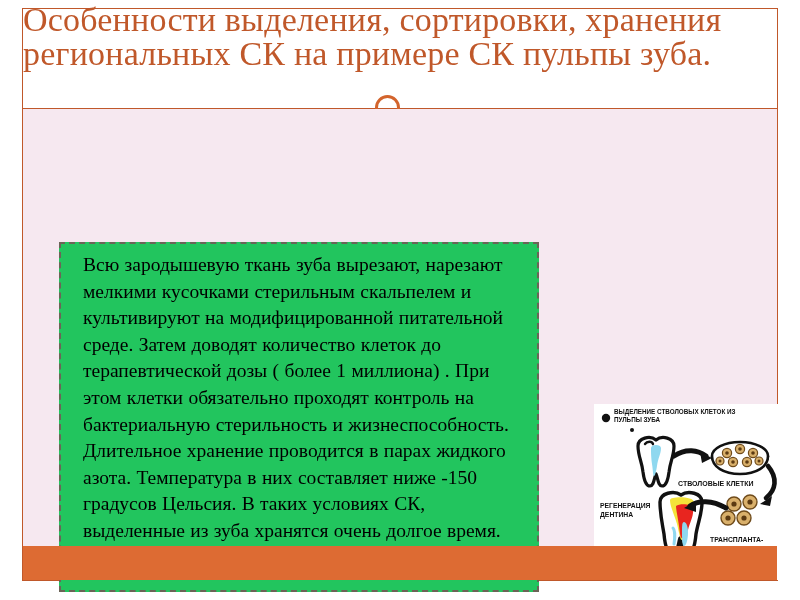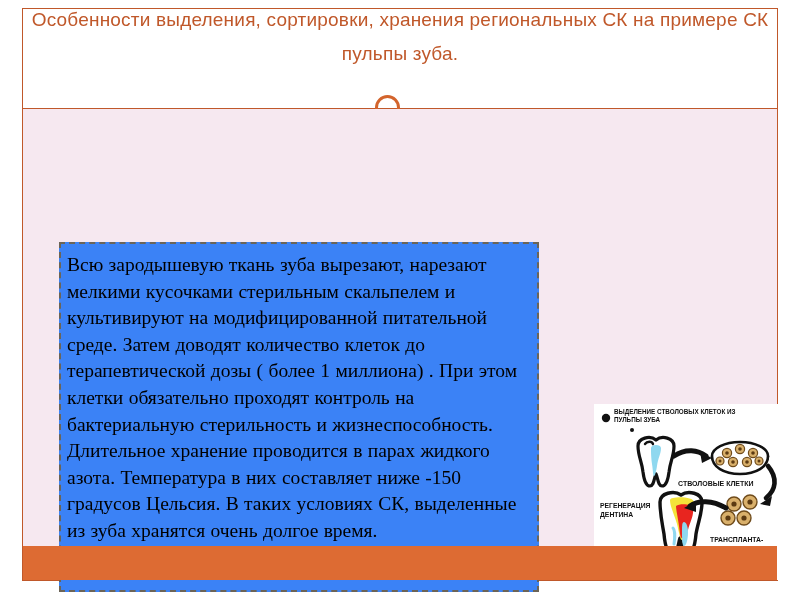--- a/index.html
+++ b/index.html
@@ -40,24 +40,24 @@
     width: 754px;
     height: 100px;
     background: #ffffff;
     box-sizing: border-box;
   }
   #title-text {
     position: absolute;
     left: 0;
     top: -6px;
     width: 754px;
-    text-align: center;
+    text-align: left;
     color: #c0582a;
-    font-family: Liberation Sans, sans-serif;
-    font-size: 19px;
+    font-family: Liberation Serif, serif;
+    font-size: 34px;
     line-height: 34px;
     letter-spacing: 0.2px;
     white-space: pre-line;
   }
   
   #title-divider {
     position: absolute;
     left: 23px;
     top: 108px;
     width: 754px;
@@ -98,24 +98,24 @@
     background: #dd6b33;
   }
 
   
   #text-box {
     position: absolute;
     left: 36px;
     top: 133px;
     width: 480px;
     height: 350px;
-    background: #3b82f6;
+    background: #22c55e;
     border: 2px dashed #6b6457;
     box-sizing: border-box;
-    padding: 8px 12px 8px 6px;
+    padding: 8px 12px 8px 22px;
   }
   #body-text {
     color: #000000;
     font-family: "Liberation Serif", serif;
     font-size: 19.5px;
     line-height: 26.6px;
     text-align: left;
     word-spacing: 0.5px;
   }
 

